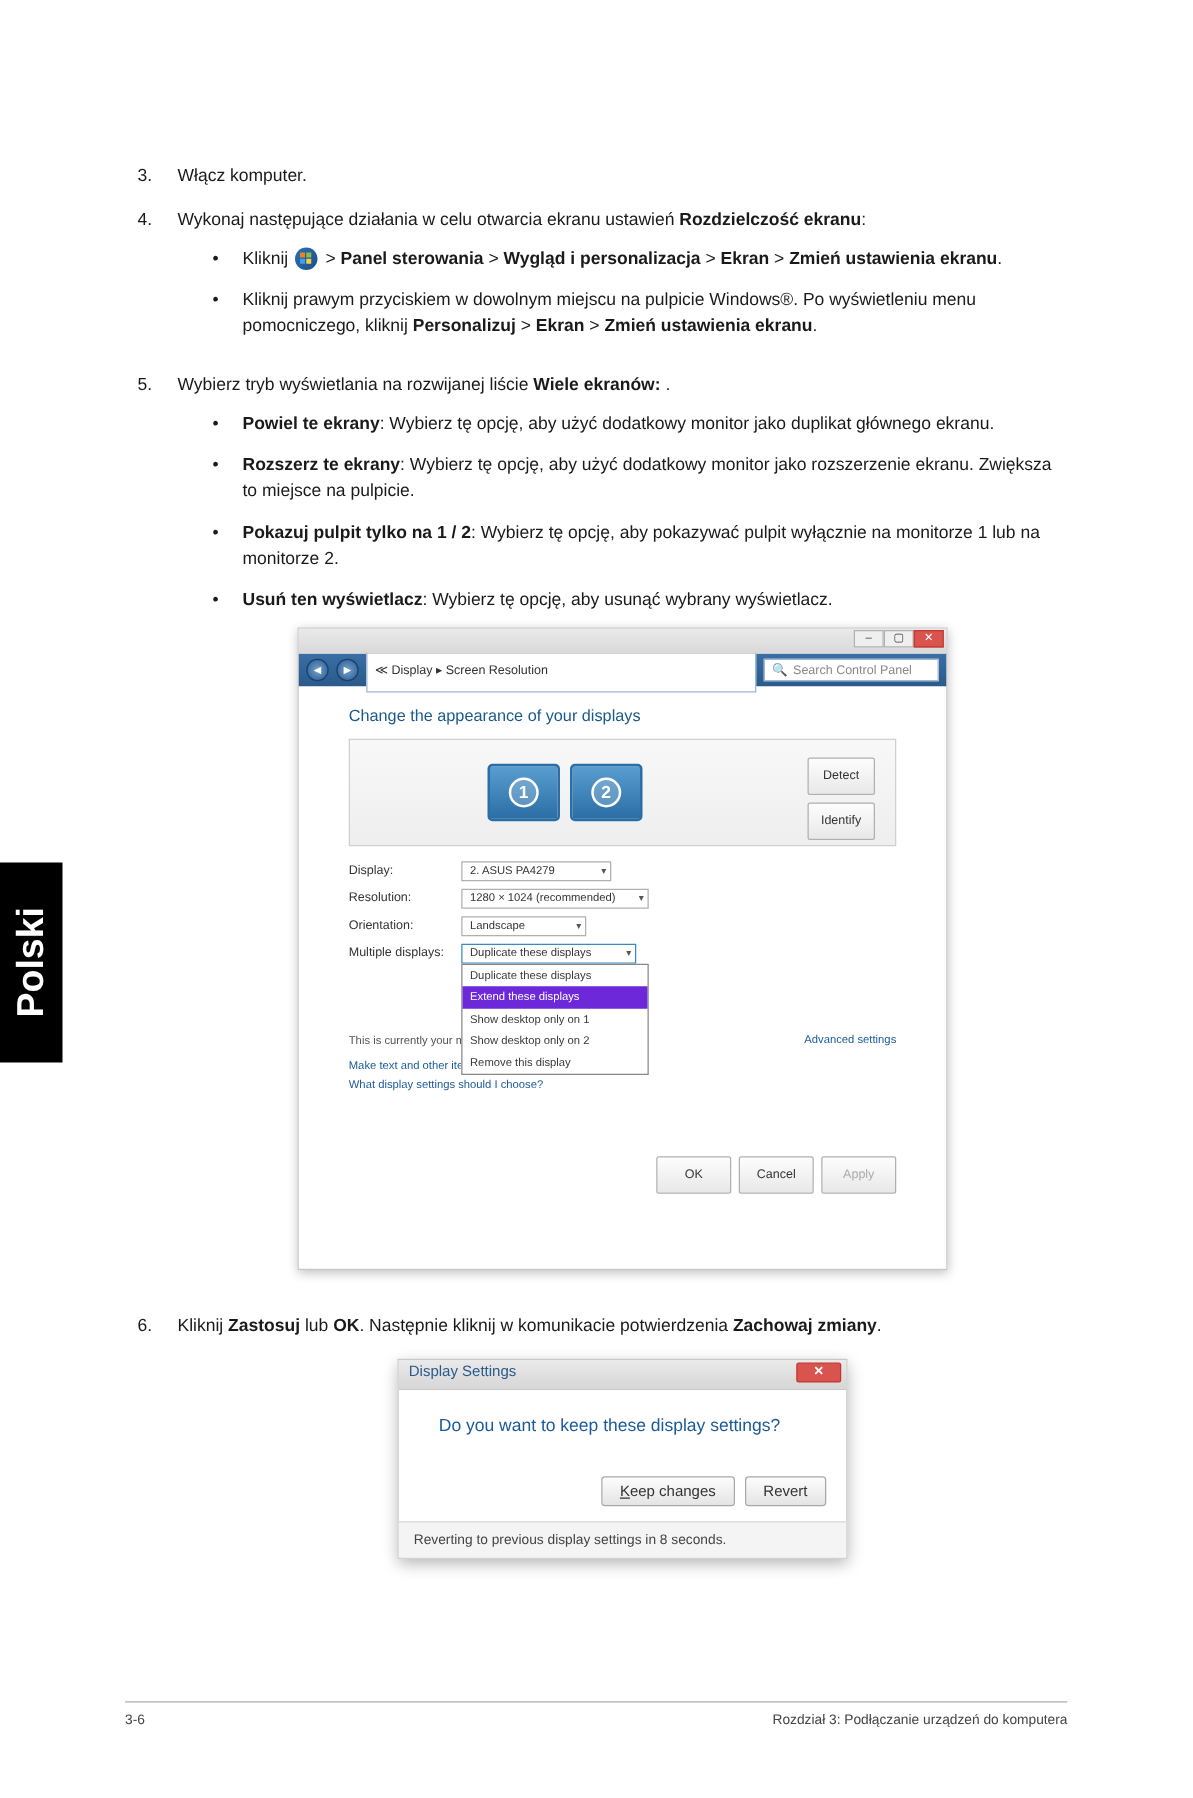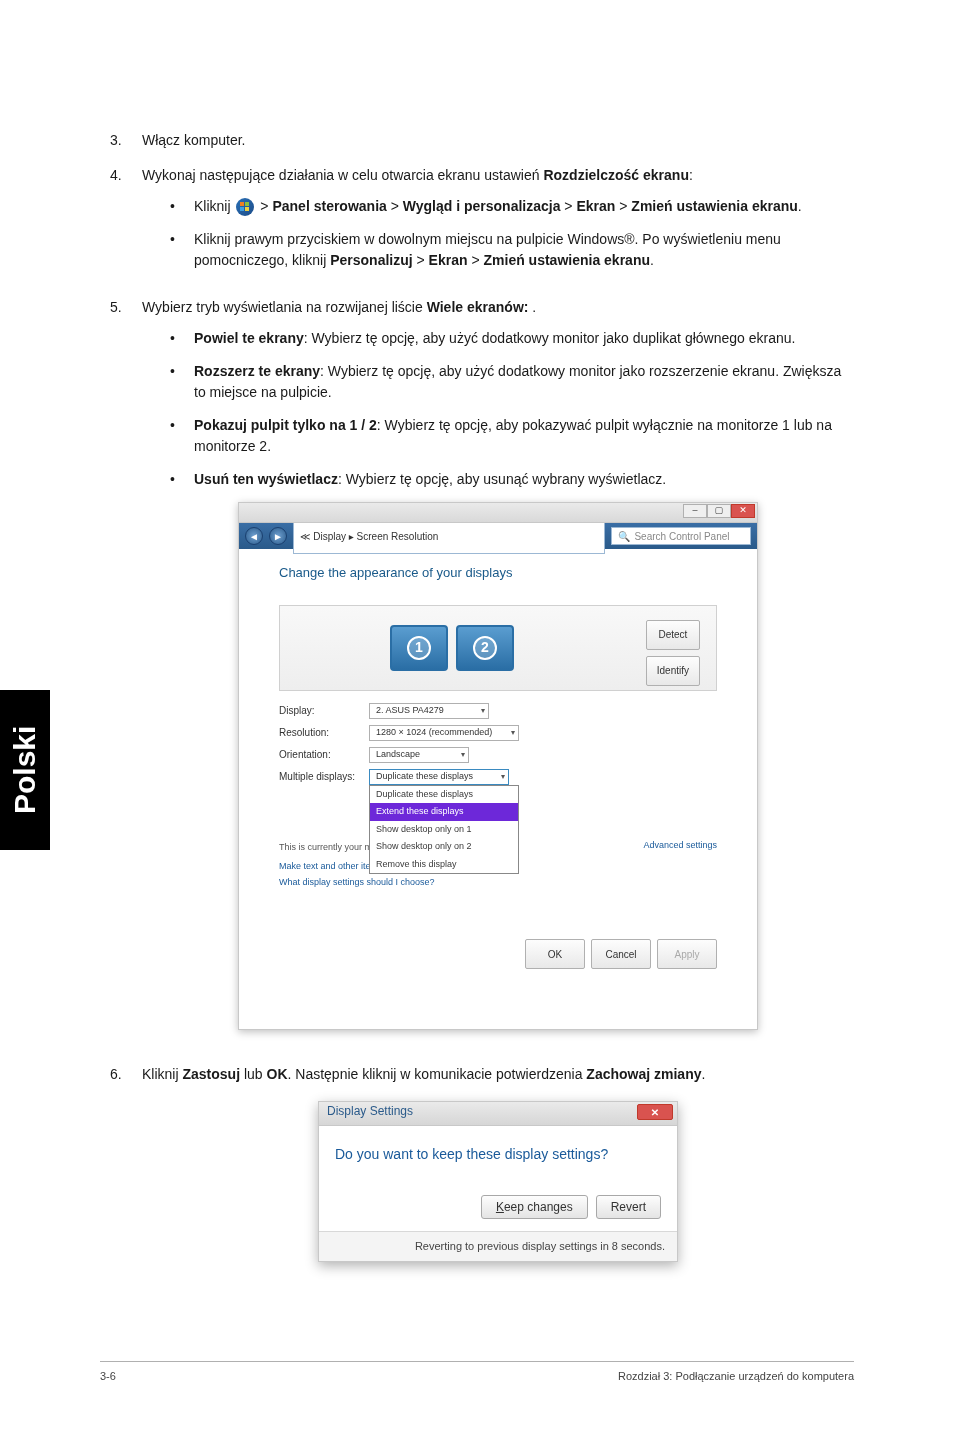--- a/index.html
+++ b/index.html
@@ -145,21 +145,21 @@
     padding: 0 6px;
     color: #888;
   }
   .shot1 .searchfield .mag { color: #5080b0; margin-right: 4px; }
   .shot1 .content {
     padding: 14px 40px 20px 40px;
   }
   .shot1 .heading {
     color: #1a5a8a;
     font-size: 13px;
-    margin-bottom: 22px;
+    margin-bottom: 8px;
   }
   .shot1 .monitor-area {
     border: 1px solid #d0d0d0;
     height: 86px;
     display: flex;
     align-items: center;
     padding: 0 20px;
     background: linear-gradient(#f8f8f8, #eeeeee);
     margin-bottom: 12px;
     gap: 8px;
@@ -275,42 +275,42 @@
   .shot2 .titlebar2 .close2 {
     position: absolute; right: 4px; top: 2px;
     width: 36px; height: 16px;
     background: #d9534f; color: #fff;
     border: 1px solid #c0392b;
     border-radius: 2px;
     display: flex; align-items: center; justify-content: center;
     font-size: 10px; font-weight: bold;
   }
   .shot2 .msg {
-    padding: 18px 16px 30px 16px;
+    padding: 18px 16px 30px 32px;
     color: #1a5a9a;
     font-size: 14px;
   }
   .shot2 .dlg-btns {
     display: flex; justify-content: flex-end; gap: 8px;
     padding: 0 16px 12px 16px;
   }
   .shot2 .dlg-btn {
     height: 24px; padding: 0 14px;
     background: linear-gradient(#fdfdfd, #e4e4e4);
     border: 1px solid #a8a8a8;
     border-radius: 3px;
     font-size: 12px; color: #333;
     display: flex; align-items: center; justify-content: center;
   }
   .shot2 .dlg-btn .ul { text-decoration: underline; }
   .shot2 .footer {
     border-top: 1px solid #d8d8d8;
     background: #f4f4f4;
     padding: 6px 12px;
-    font-size: 11px; color: #444; text-align: right;
+    font-size: 11px; color: #444;
   }
 
   
   .page-footer {
     position: absolute;
     left: 100px; right: 100px; bottom: 56px;
     border-top: 1px solid #b0b0b0;
     padding-top: 8px;
     display: flex;
     justify-content: space-between;

